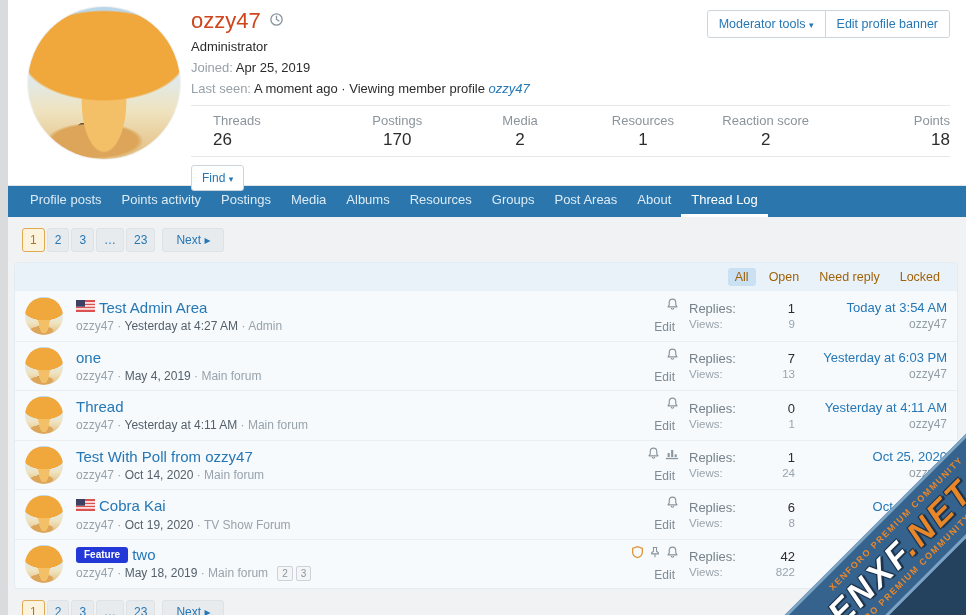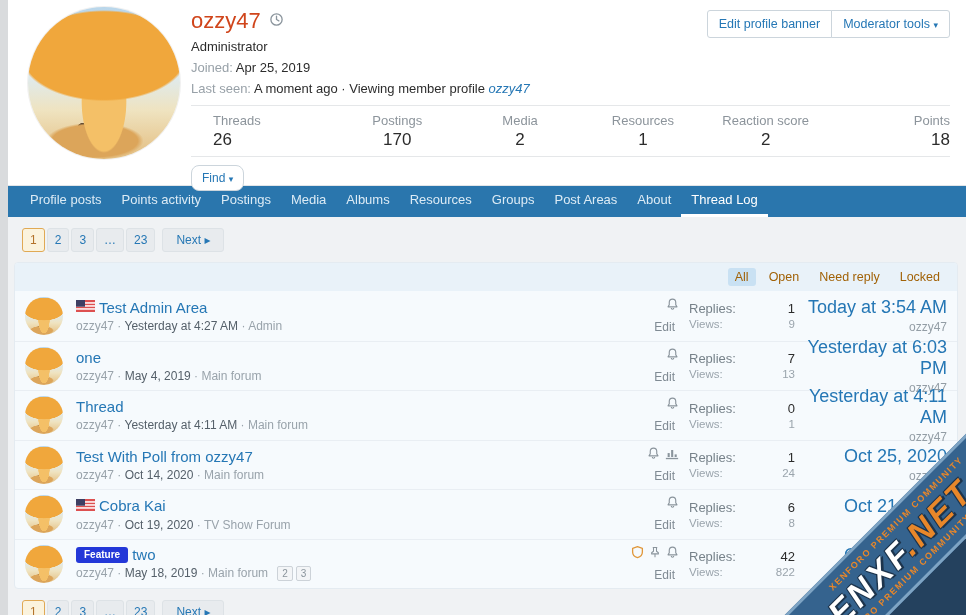--- a/index.html
+++ b/index.html
@@ -35,21 +35,21 @@
   .hdr-btn:last-child { border-radius:0 3px 3px 0; margin-left:-1px; }
   .caret { font-size:9px; color:#2577b5; }
   .profile-rows { margin-left:183px; margin-right:16px; }
   .stats { border-top:1px solid #e5e7e9; display:flex; padding:7px 0 6px 0; margin-top:9px; }
   .stat { flex:1; text-align:center; }
   .stat:first-child { text-align:left; padding-left:22px; }
   .stat:last-child { text-align:right; }
   .stat-label { font-size:13px; color:#8c949b; }
   .stat-value { font-size:17px; color:#2c2c2c; margin-top:2px; }
   .find-row { border-top:1px solid #e5e7e9; padding:8px 0; }
-  .find-btn { background:#fff; border:1px solid #ccd5dc; border-radius:8px; color:#2577b5;
+  .find-btn { background:#fff; border:1px solid #ccd5dc; border-radius:3px; color:#2577b5;
     font-size:12px; padding:5px 10px; font-family:inherit; cursor:pointer; }
 
   
   .tabbar { background:#2a76ad; height:31px; display:flex; padding-left:12px; }
   .tab { color:#dcebf5; font-size:13px; line-height:28px; padding:0 10px; height:31px; }
   .tab.active { color:#fff; border-bottom:3px solid #fff; }
 
   
   .pagenav { padding:11px 0 9px 14px; display:flex; gap:2px; align-items:center; }
   .pp { min-width:13px; text-align:center; font-size:12px; color:#2577b5; background:#e8ebee;
@@ -79,21 +79,21 @@
   .row-icons { width:72px; flex:none; padding-right:10px; }
   .icon-line { display:flex; justify-content:flex-end; gap:5px; align-items:center; }
   .edit-line { text-align:right; padding-right:4px; margin-top:2px; }
   .edit-link { font-size:12px; color:#7f8a93; }
   .row-counts { width:106px; flex:none; }
   .c1 { display:flex; justify-content:space-between; font-size:13px; }
   .c1 .c-label { color:#77828a; } .c1 .c-value { color:#2c2c2c; }
   .c2 { display:flex; justify-content:space-between; font-size:11.5px; margin-top:2px; }
   .c2 .c-label { color:#9aa4ac; } .c2 .c-value { color:#9aa4ac; }
   .row-latest { width:152px; flex:none; text-align:right; }
-  .last-date { color:#2577b5; font-size:18px; display:block; }
+  .last-date { color:#2577b5; font-size:13px; display:block; }
   .last-user { color:#939da5; font-size:12px; margin-top:2px; }
 
   
   .watermark { position:absolute; right:0; bottom:0; width:300px; height:290px; overflow:hidden;
     pointer-events:none; z-index:50;
     background:linear-gradient(135deg, rgba(0,0,0,0) 86%, #24415e 86%); }
   .wm-ribbon { position:absolute; left:4px; top:190px; width:460px; height:74px;
     background:#35638e; border-top:3px solid #7ea4c4; border-bottom:3px solid #7ea4c4;
     transform:rotate(-45deg); display:flex; flex-direction:column; justify-content:center; }
   .wm-small { font-size:9px; color:#e8872a; font-weight:bold; letter-spacing:1.5px;
@@ -128,22 +128,22 @@
           <span class="dt">Joined:</span>
           <span class="dd">Apr 25, 2019</span>
         </div>
         <div class="pair">
           <span class="dt">Last seen:</span>
           <span class="dd">A moment ago · Viewing member profile</span>
           <a class="profile-link">ozzy47</a>
         </div>
       </div>
       <div class="header-buttons">
+        <button class="hdr-btn"><span>Moderator tools</span> <span class="caret">▾</span></button>
         <button class="hdr-btn"><span>Edit profile banner</span></button>
-        <button class="hdr-btn"><span>Moderator tools</span> <span class="caret">▾</span></button>
       </div>
     </div>
     <div class="profile-rows">
       <div class="stats" id="stats">
           <div class="stat">
             <div class="stat-label">Threads</div>
             <div class="stat-value">26</div>
           </div>
           <div class="stat">
             <div class="stat-label">Postings</div>

